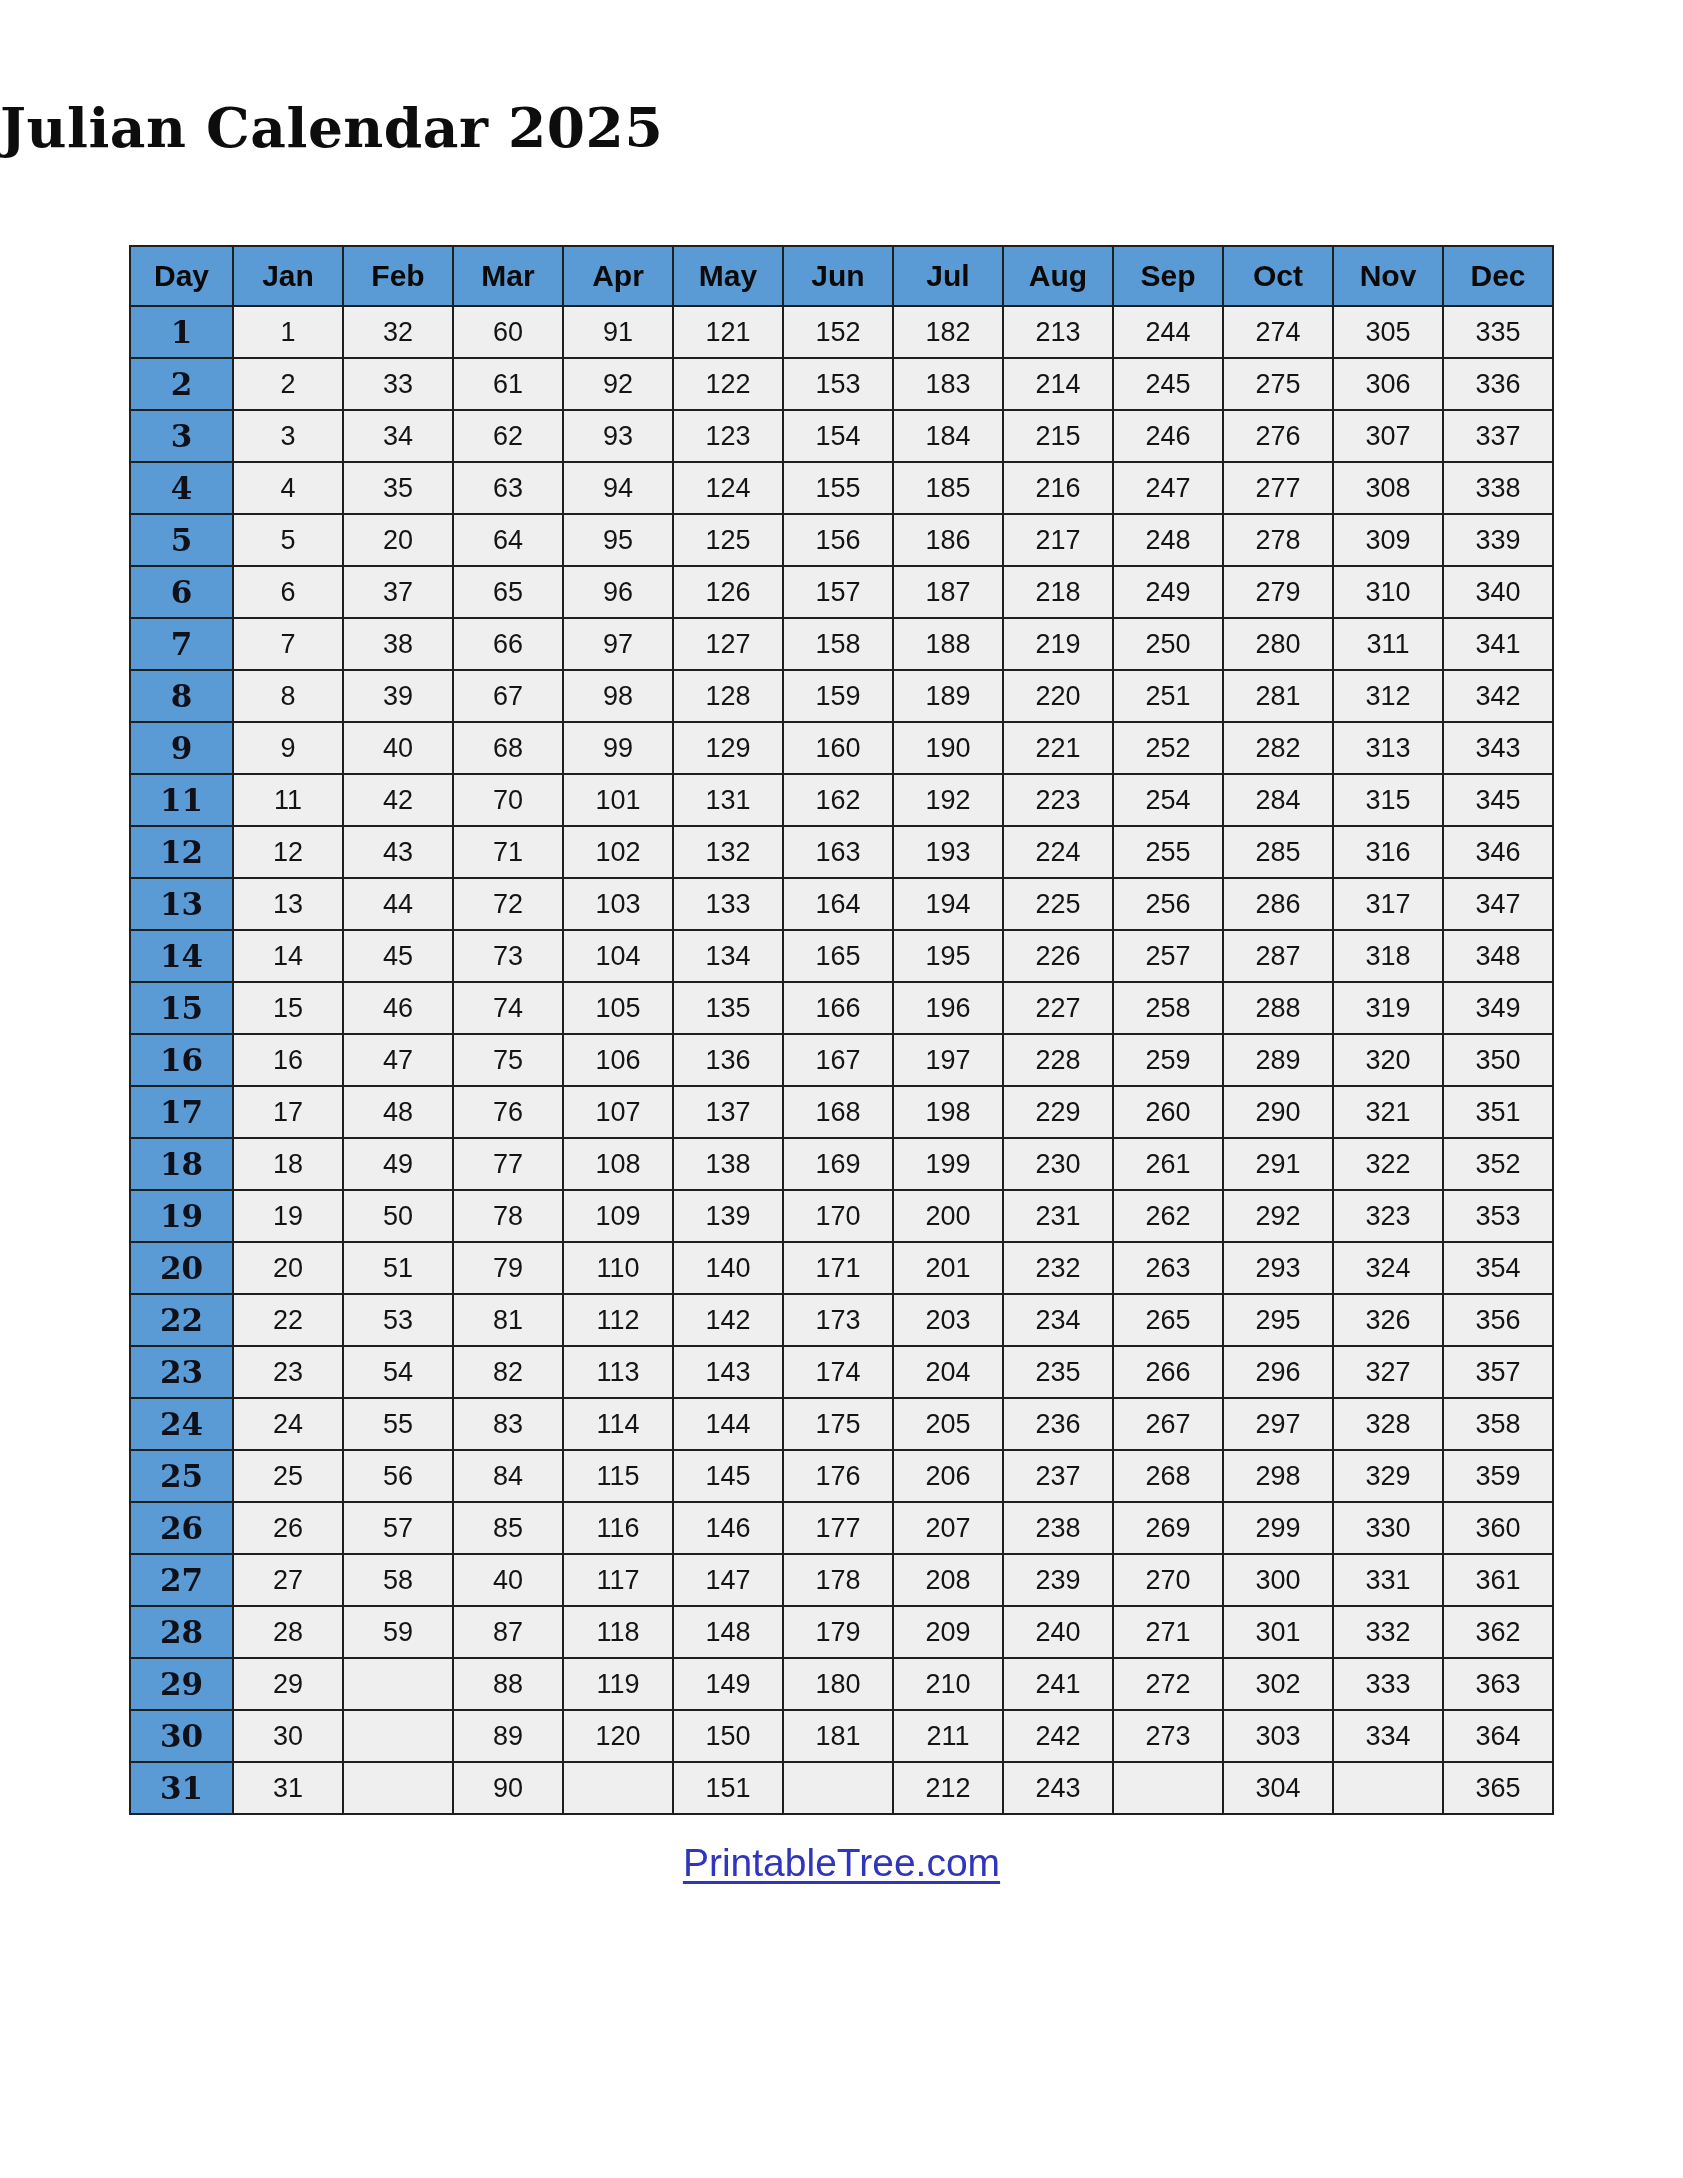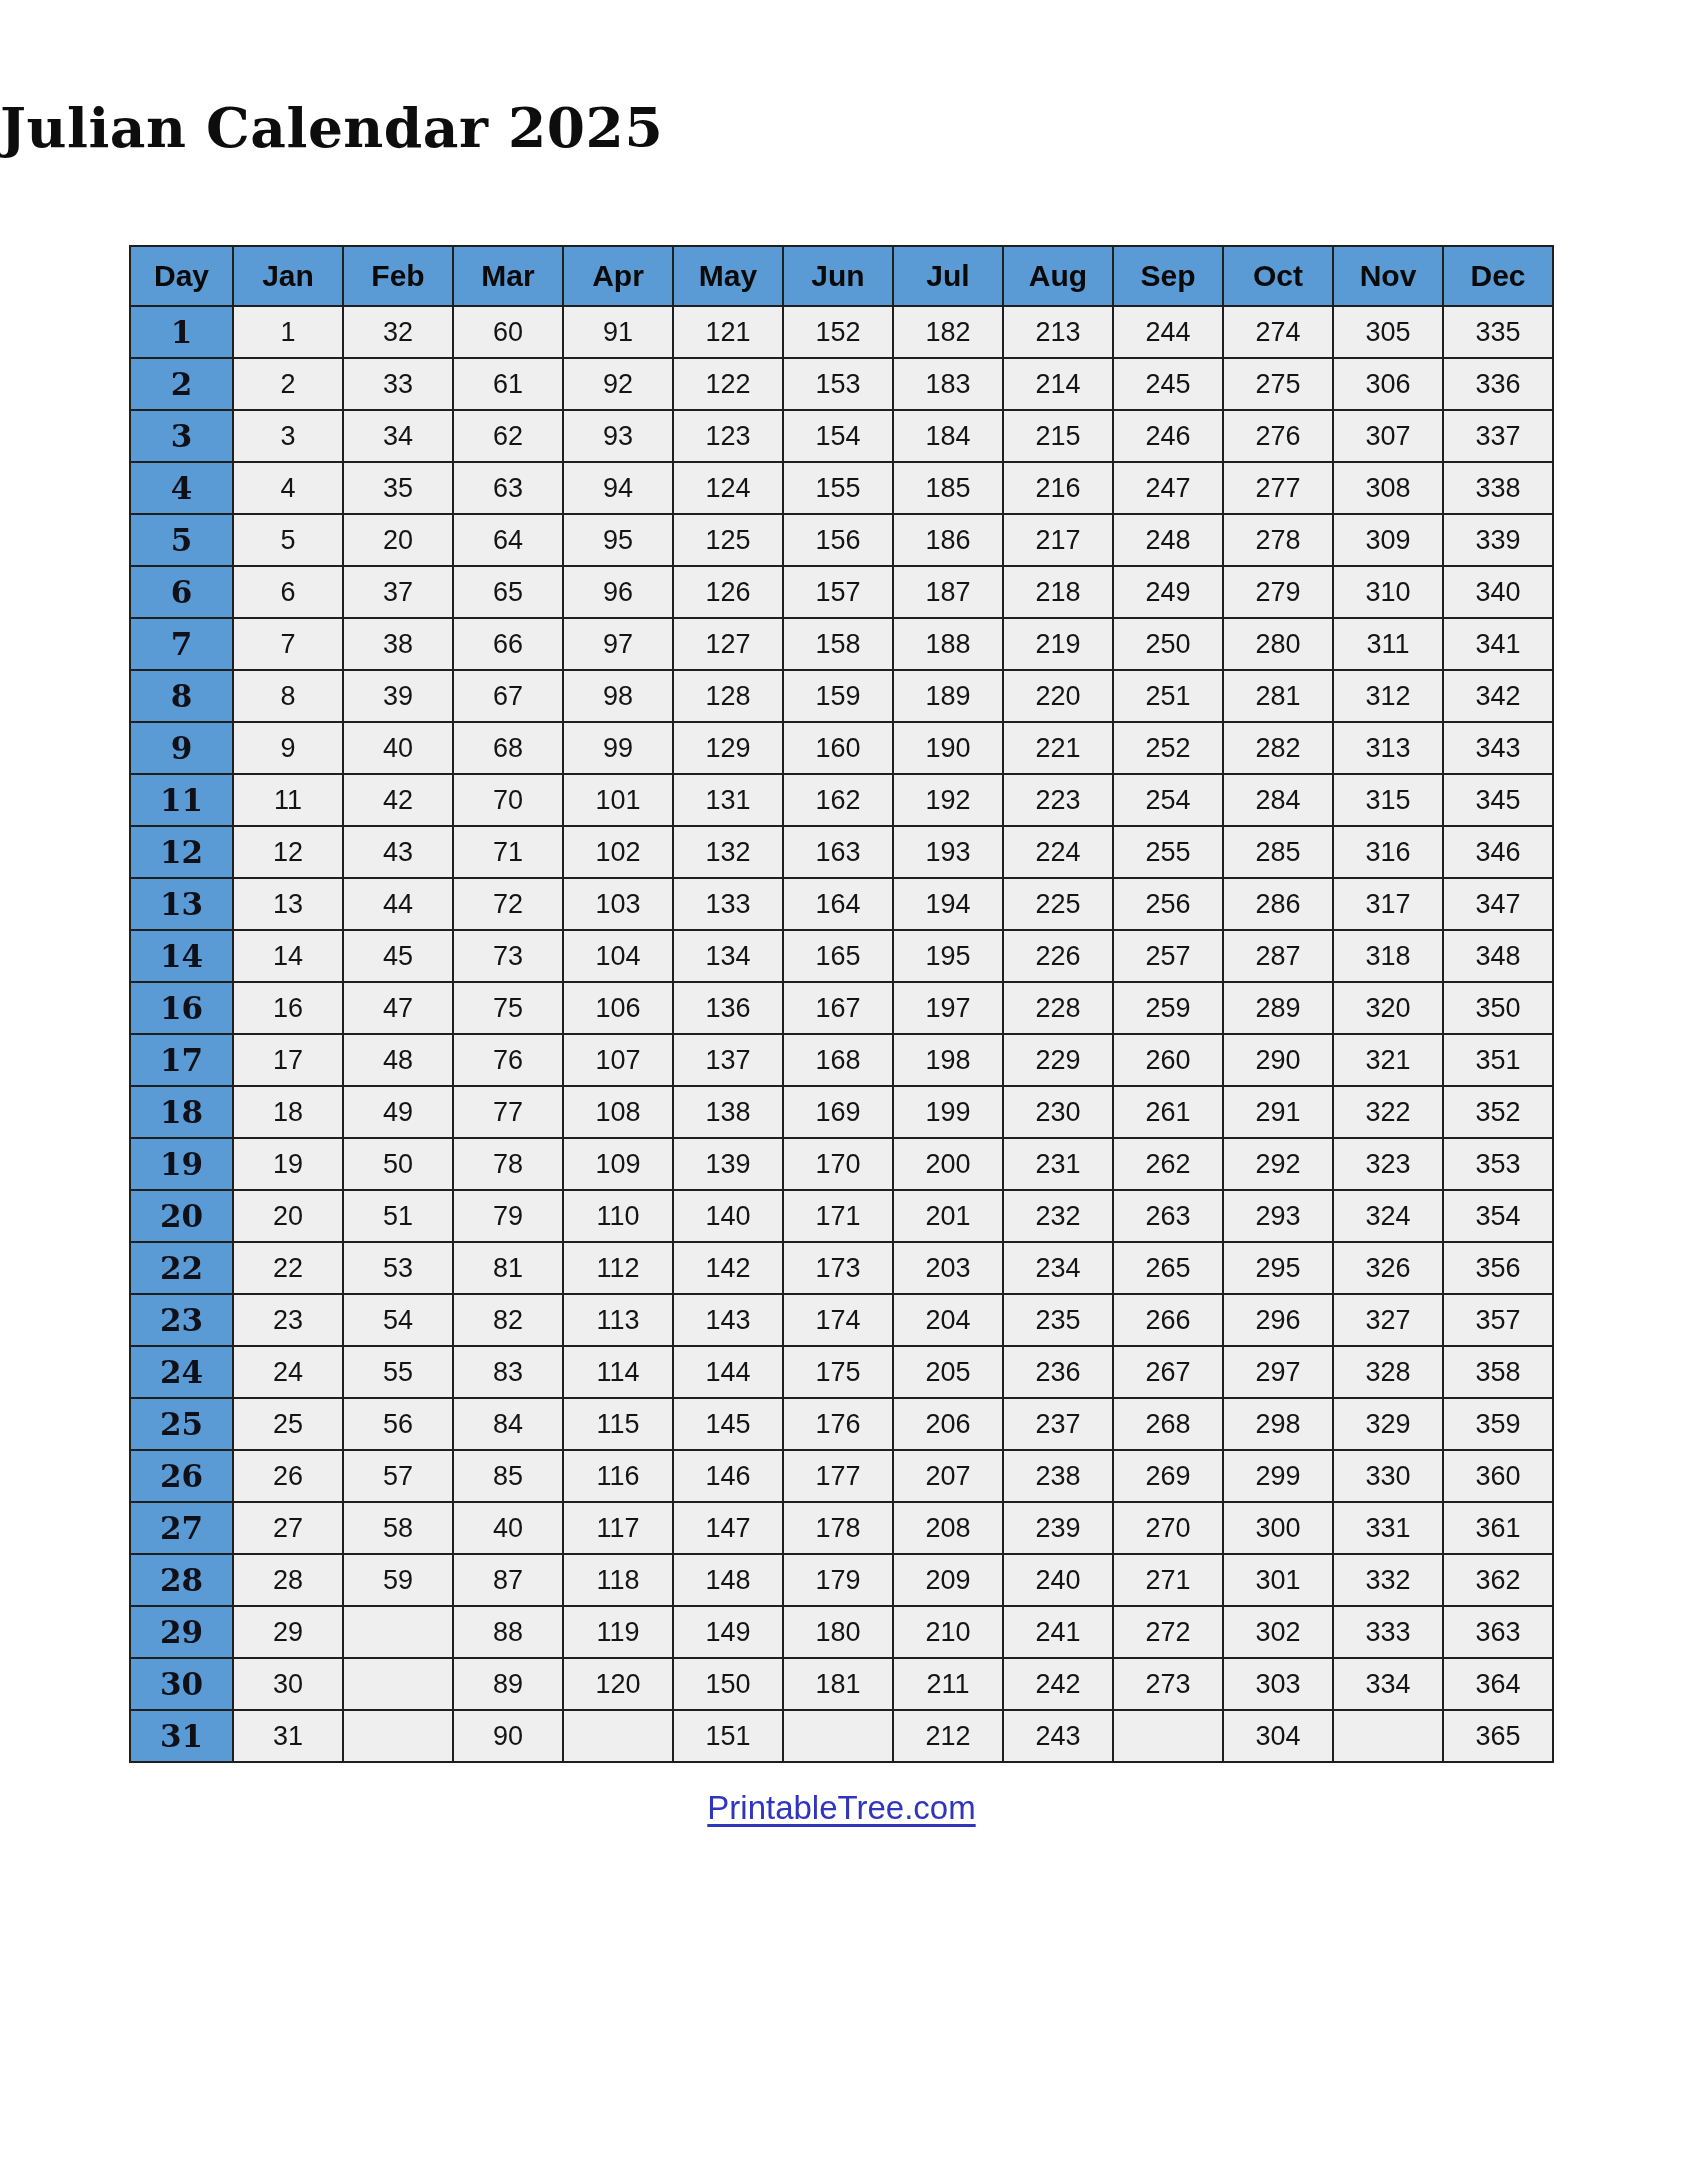--- a/index.html
+++ b/index.html
@@ -61,21 +61,21 @@
     font-size:27px;
     color:#141414;
     height:52px;
   }
   .footer{
     text-align:center;
     margin-top:26px;
   }
   .footer a{
     font-family:"Liberation Sans", sans-serif;
-    font-size:33px;
+    font-size:39px;
     color:var(--link-blue);
     text-decoration:underline;
     text-underline-offset:5px;
   }
 </style>
 </head>
 <body>
 
 <div class="page">
 
@@ -295,20 +295,35 @@
           <td>134</td>
           <td>165</td>
           <td>195</td>
           <td>226</td>
           <td>257</td>
           <td>287</td>
           <td>318</td>
           <td>348</td>
         </tr>
         <tr>
+          <th class="day-cell">15</th>
+          <td>15</td>
+          <td>46</td>
+          <td>74</td>
+          <td>105</td>
+          <td>135</td>
+          <td>166</td>
+          <td>196</td>
+          <td>227</td>
+          <td>258</td>
+          <td>288</td>
+          <td>319</td>
+          <td>349</td>
+        </tr>
+        <tr>
           <th class="day-cell">16</th>
           <td>16</td>
           <td>47</td>
           <td>75</td>
           <td>106</td>
           <td>136</td>
           <td>167</td>
           <td>197</td>
           <td>228</td>
           <td>259</td>

